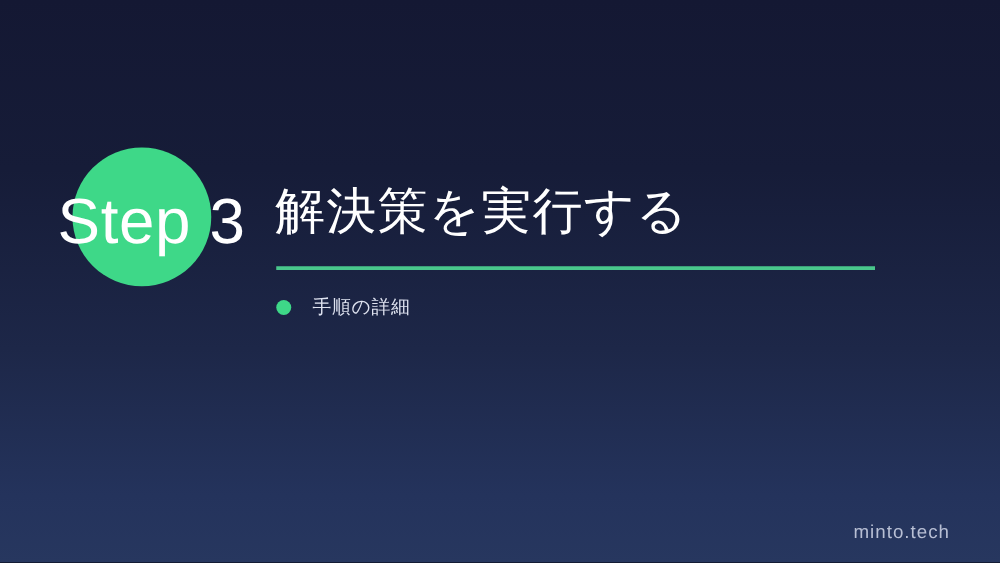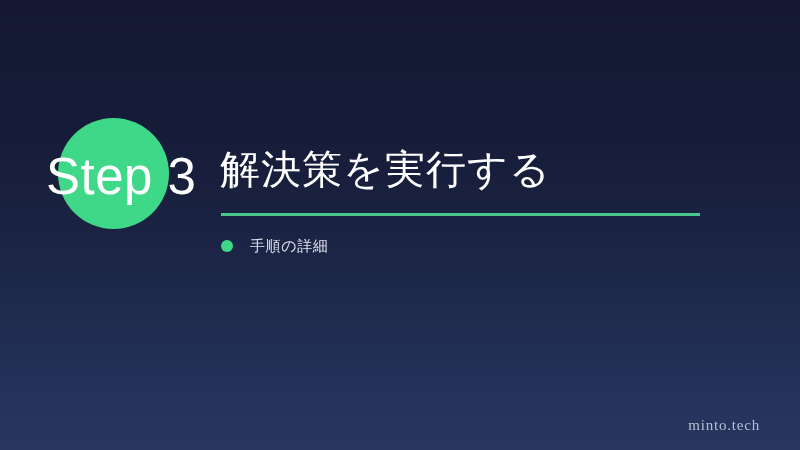--- a/index.html
+++ b/index.html
@@ -92,21 +92,20 @@
   }
 
   
   #footer {
     position: absolute;
     right: 40px;
     bottom: 16px;
     font-size: 15px;
     color: #b8bfd4;
     letter-spacing: 0.8px;
-    font-family: Liberation Serif, serif;
   }
 </style>
 </head>
 <body>
 
 <div id="slide">
 
   <div id="step-circle"></div>
   <div id="step-label">Step 3</div>
 

